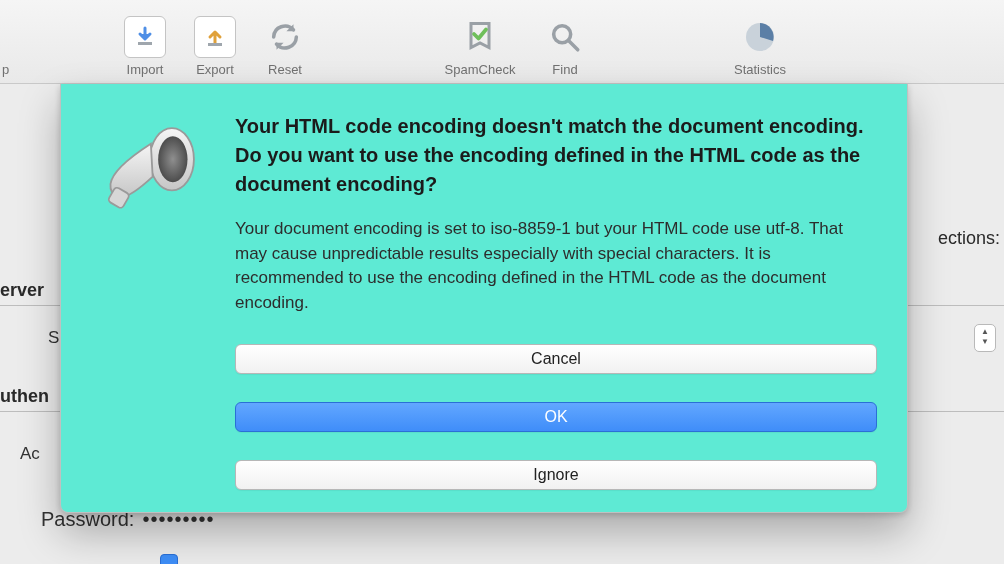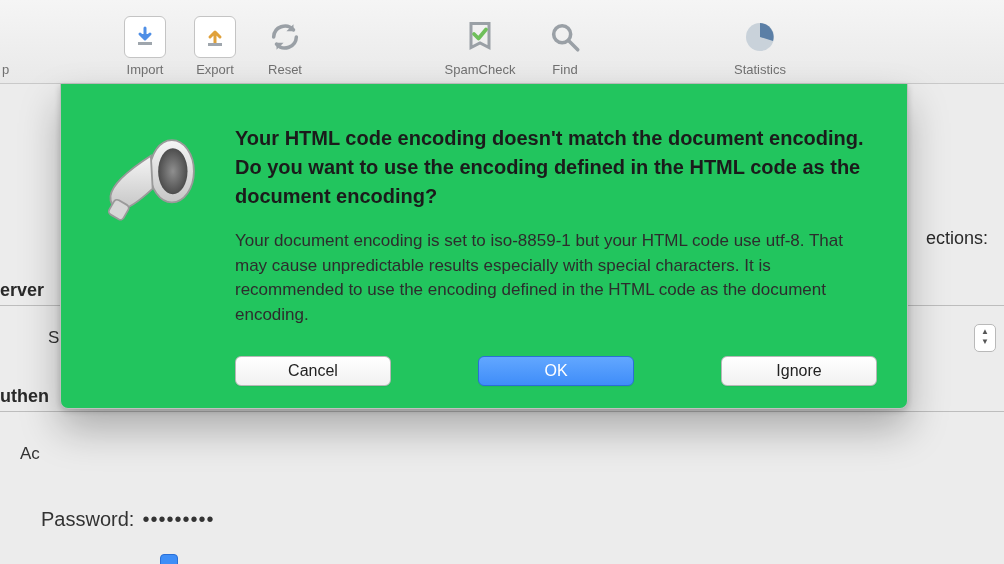--- a/index.html
+++ b/index.html
@@ -71,21 +71,21 @@
     width: 100%;
     padding-left: 0;
   }
   .row-label {
     position: absolute;
     font-size: 17px;
     color: #333;
   }
   .conn-label {
     position: absolute;
-    right: 16px;
+    right: 4px;
     top: 218px;
     font-size: 18px;
     color: #2a2a2a;
   }
   .stepper-box {
     position: absolute;
     right: 8px;
     top: 316px;
     width: 22px;
     height: 28px;
@@ -129,26 +129,26 @@
     border: 1px solid #2a6fd6;
     border-radius: 4px;
   }
 
   
   .dialog {
     position: absolute;
     left: 60px;
     top: 84px;
     width: 848px;
-    background: #22c55e;
+    background: #5eead4;
     border: 1px solid #c0c0c0;
     border-top: none;
     border-radius: 0 0 8px 8px;
     box-shadow: 0 20px 40px rgba(0,0,0,0.28), 0 2px 6px rgba(0,0,0,0.18);
-    padding: 40px 28px 22px 28px;
+    padding: 28px 28px 22px 28px;
     display: flex;
     flex-direction: column;
   }
   .dialog-body {
     display: flex;
     gap: 26px;
   }
   .dialog-iconcell {
     width: 120px;
     flex: 0 0 120px;
@@ -175,20 +175,21 @@
 
   
   .button-row {
     display: flex;
     justify-content: flex-end;
     gap: 28px;
     margin-top: 28px;
     padding-right: 2px;
     padding-left: 146px;
     justify-content: space-between;
+    flex-direction: column;
   }
   .mac-btn {
     min-width: 156px;
     height: 30px;
     border-radius: 6px;
     font-size: 16px;
     border: 1px solid #b7b7b7;
     background: linear-gradient(#ffffff, #f1f1f1);
     color: #222;
     cursor: default;

